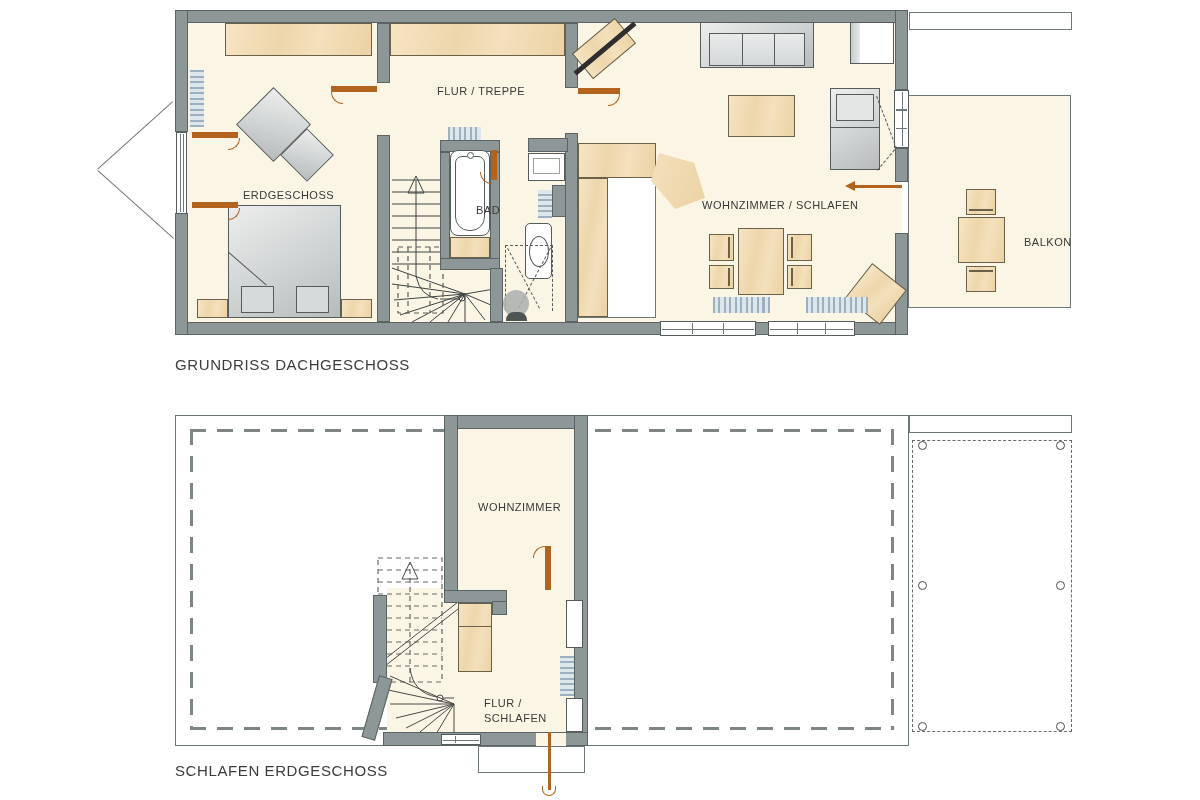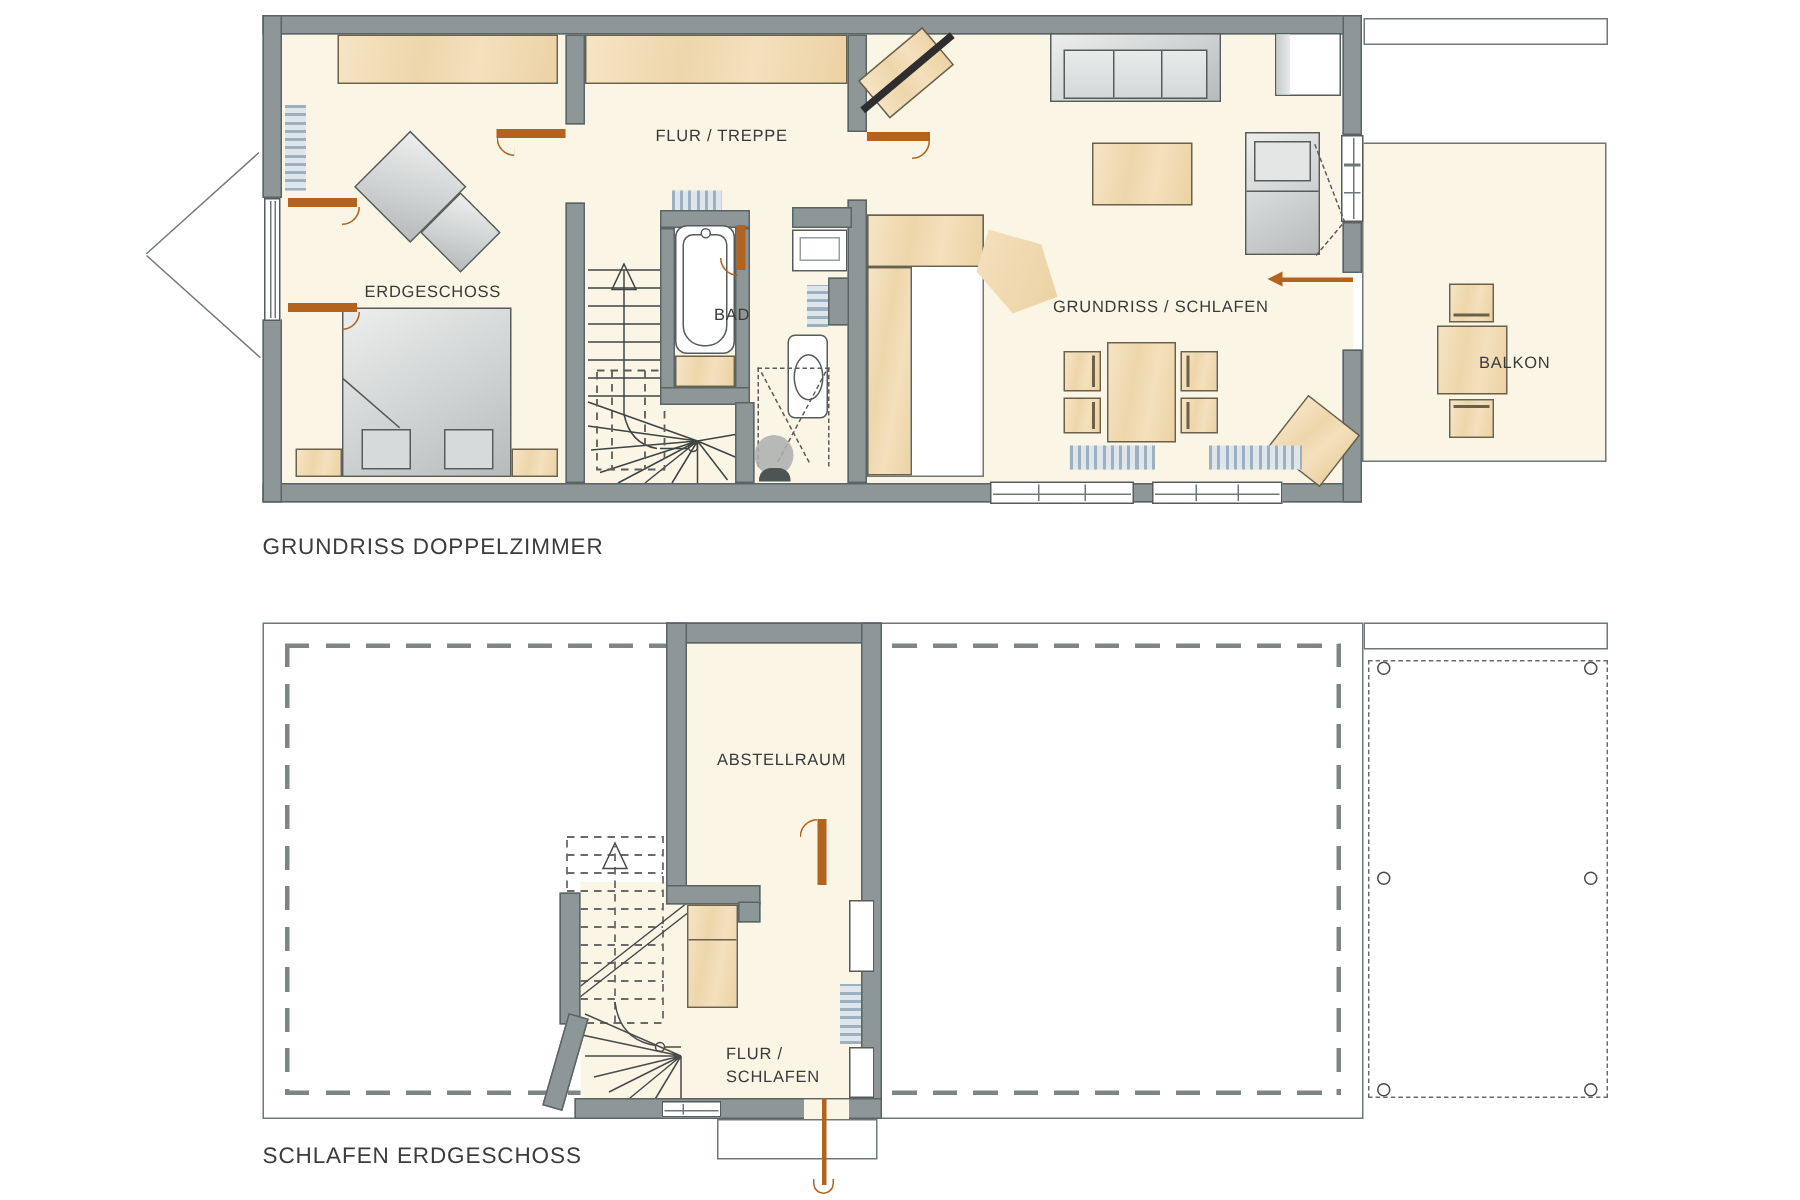--- a/index.html
+++ b/index.html
@@ -197,23 +197,23 @@
   <div class="door" style="left:578px;top:88px;width:42px;height:6px"></div>
   <div class="hook" style="left:608px;top:94px;width:12px;height:12px;border-right-width:1.6px;border-bottom-width:1.6px;border-radius:0 0 100% 0"></div>
   <div class="door" style="left:491px;top:150px;width:6px;height:30px"></div>
   <div class="hook" style="left:480px;top:172px;width:12px;height:12px;border-left-width:1.6px;border-bottom-width:1.6px;border-radius:0 0 0 100%"></div>
   <div class="door" style="left:854px;top:185px;width:48px;height:3px"></div>
   <div class="abs" style="left:845px;top:181px;width:0;height:0;border-right:10px solid #b2631d;border-top:5px solid transparent;border-bottom:5px solid transparent"></div>
 
   <div class="lbl" style="left:437px;top:85px">FLUR / TREPPE</div>
   <div class="lbl" style="left:243px;top:189px">ERDGESCHOSS</div>
   <div class="lbl" style="left:476px;top:204px">BAD</div>
-  <div class="lbl" style="left:702px;top:199px">GRUNDRISS / SCHLAFEN</div>
-  <div class="lbl" style="left:986px;top:236px">BALKON</div>
-  <div class="title" style="left:175px;top:356px">GRUNDRISS DOPPELZIMMER</div>
+  <div class="lbl" style="left:702px;top:199px">WOHNZIMMER / SCHLAFEN</div>
+  <div class="lbl" style="left:1024px;top:236px">BALKON</div>
+  <div class="title" style="left:175px;top:356px">GRUNDRISS DACHGESCHOSS</div>
 
   <div class="thin" style="left:175px;top:415px;width:734px;height:331px;border-width:1.5px"></div>
   <div class="dlh" style="left:190px;top:429px;width:704px"></div>
   <div class="dlh" style="left:190px;top:727px;width:704px"></div>
   <div class="dlv" style="left:190px;top:429px;height:301px"></div>
   <div class="dlv" style="left:891px;top:429px;height:301px"></div>
 
   <div class="thin" style="left:909px;top:415px;width:163px;height:18px"></div>
   <div class="sdash" style="left:912px;top:440px;width:160px;height:292px"></div>
   <div class="post" style="left:918px;top:441px"></div>
@@ -265,18 +265,18 @@
 
   <div class="white-f win-h" style="left:441px;top:734px;width:40px;height:11px">
       <i class="m"></i>
       <i class="a"></i>
     </div>
   <div class="floor" style="left:536px;top:733px;width:30px;height:13px"></div>
   <div class="thin" style="left:478px;top:746px;width:107px;height:27px;border-width:1.2px"></div>
   <div class="door" style="left:548px;top:732px;width:3px;height:58px"></div>
   <div class="hook" style="left:542px;top:786px;width:14px;height:10px;border-left-width:1.6px;border-right-width:1.6px;border-bottom-width:1.6px;border-radius:0 0 7px 7px"></div>
 
-  <div class="lbl" style="left:478px;top:501px">ABSTELLRAUM</div>
+  <div class="lbl" style="left:478px;top:501px">WOHNZIMMER</div>
   <div class="lbl" style="left:484px;top:697px">FLUR /</div>
   <div class="lbl" style="left:484px;top:712px">SCHLAFEN</div>
   <div class="title" style="left:175px;top:762px">SCHLAFEN ERDGESCHOSS</div>
 
 </div>
 
 </body></html>

